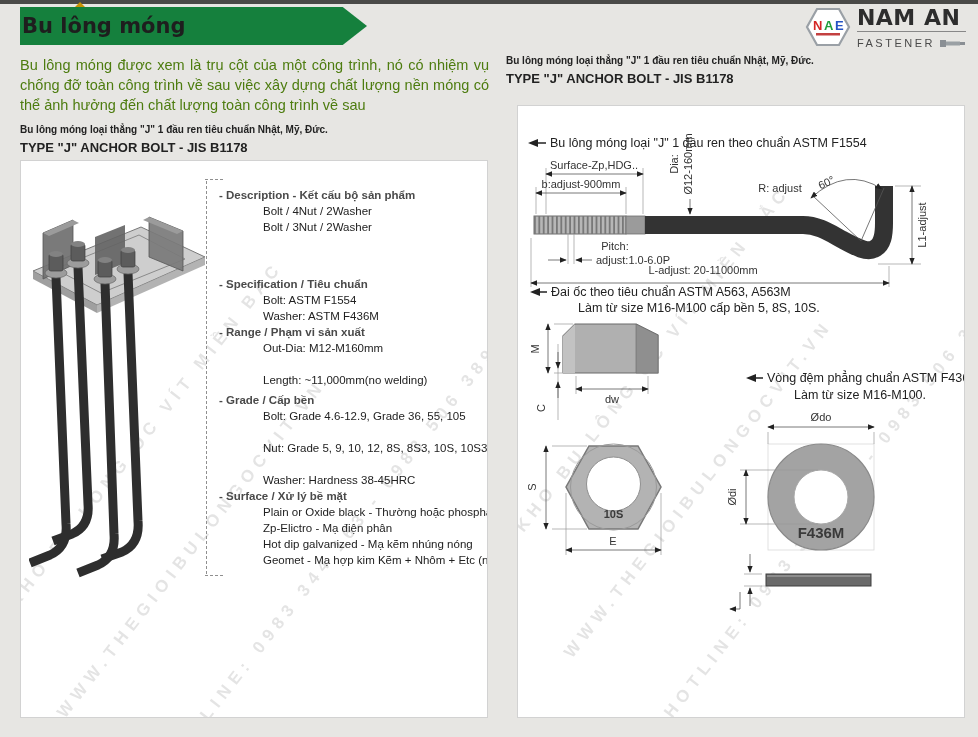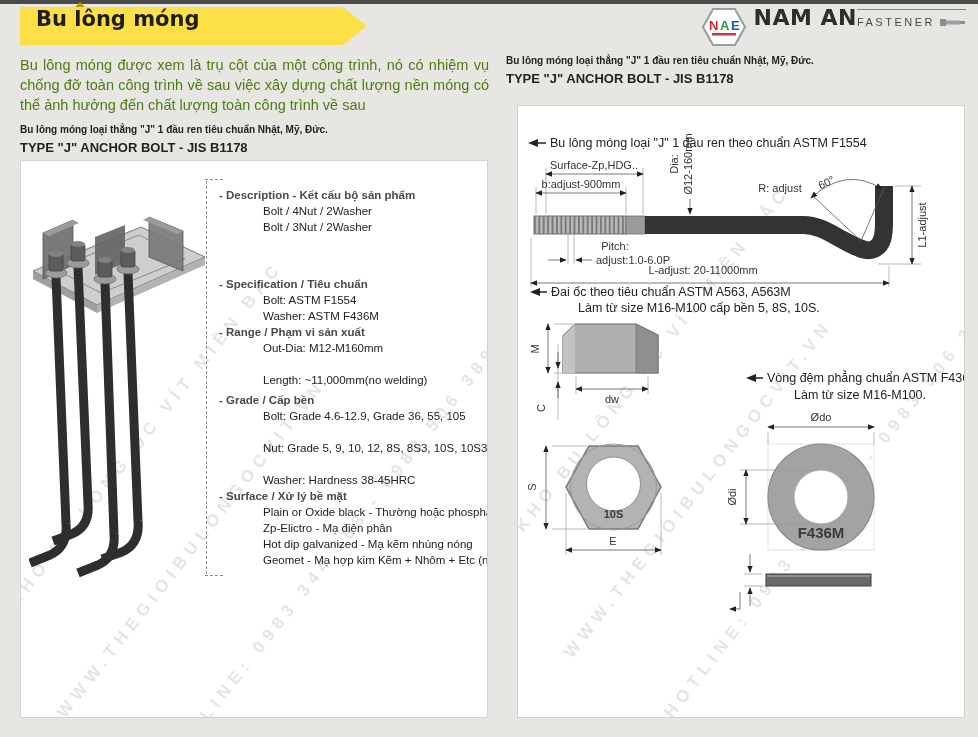--- a/index.html
+++ b/index.html
@@ -1,29 +1,29 @@
 <!DOCTYPE html>
 <html><head>
 <meta charset="utf-8">
 <style>
   html,body{margin:0;padding:0;background:#cfcfcf;}
   .page{position:relative;width:978px;height:737px;background:#e7e6e3;overflow:hidden;
         font-family:"Liberation Sans",sans-serif;}
   .top-bar{position:absolute;left:0;top:0;width:100%;height:4px;background:#4a4a48;}
   
-  .banner{position:absolute;left:20px;top:7px;width:347px;height:38px;background:#fde047;
+  .banner{position:absolute;left:20px;top:7px;width:347px;height:38px;background:#15803d;
           clip-path:polygon(0 0,93% 0,100% 50%,93% 100%,0 100%);
-          display:flex;padding-left:16px;box-sizing:border-box;}
+          display:flex;align-items:center;padding-left:2px;box-sizing:border-box;}
   .banner-title{font-size:21px;font-weight:bold;color:#1e1e1e;font-family:"DejaVu Sans",sans-serif;}
   .banner-fold{position:absolute;left:74px;top:2px;width:0;height:0;
           border-left:6px solid transparent;border-right:6px solid transparent;
           border-bottom:6px solid #c79204;}
   
   .logo{position:absolute;right:12px;top:7px;display:flex;gap:6px;align-items:flex-start;}
-  .logo-text{display:flex;flex-direction:row;}
+  .logo-text{display:flex;flex-direction:column;}
   .logo-name{font-size:22px;line-height:22px;font-weight:800;color:#2d2d2d;letter-spacing:.5px;
              font-family:"DejaVu Sans",sans-serif;}
   .logo-sub{font-size:11px;color:#4a4a4a;letter-spacing:2.5px;border-top:1.5px solid #888;
             margin-top:2px;padding-top:5px;display:flex;align-items:center;gap:5px;}
   
   .col-left{position:absolute;left:20px;top:55px;width:469px;}
   .intro{margin:0;font-size:14.5px;line-height:20px;color:#4d7c0f;text-align:justify;}
   .sub-vi{margin-top:9px;font-size:10px;font-weight:bold;color:#222;}
   .sub-en{margin-top:5px;font-size:13px;font-weight:bold;color:#222;}
   .col-right{position:absolute;left:506px;top:55px;width:460px;}

